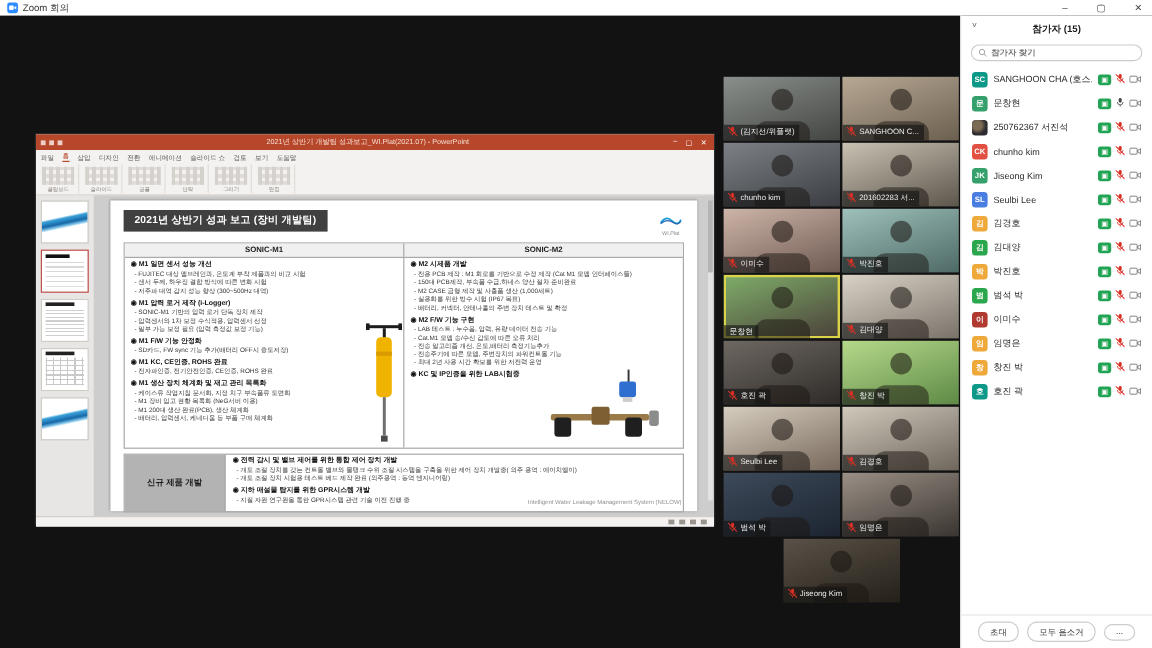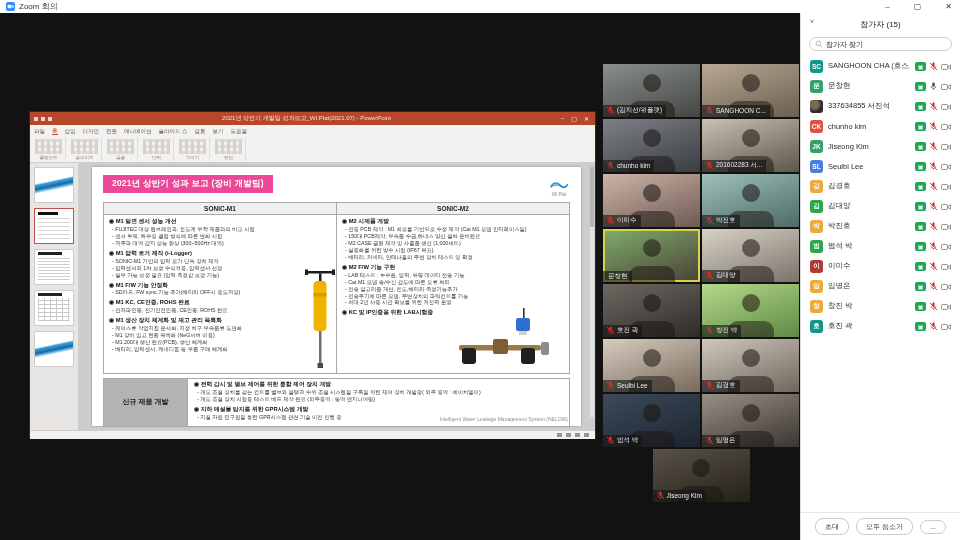--- a/index.html
+++ b/index.html
@@ -59,21 +59,21 @@
   .k-table:after { content:""; position:absolute; left:3px; top:7px; right:3px; bottom:4px;
     background:repeating-linear-gradient(0deg,#c9c9c9 0 1px,transparent 1px 4px),
                repeating-linear-gradient(90deg,#c9c9c9 0 1px,transparent 1px 6px); }
   .k-table:before { content:""; position:absolute; left:3px; top:2px; width:24px; height:2.5px; background:#222; }
   .slidearea { flex:1; background:#cdcdcd; position:relative; padding:4px 6px 4px 14px; }
   .scrollbar-v { position:absolute; right:1px; top:4px; width:4px; height:250px; background:#e2e2e2; }
   .scrollbar-v i { display:block; width:4px; height:60px; background:#b5b5b5; }
   .slide { position:relative; width:489px; height:259px; background:#fff; padding:8px 11px;
     box-shadow:0 0 2px rgba(0,0,0,.35); }
   .sl-head { display:flex; justify-content:space-between; align-items:flex-start; }
-  .sl-title { background:#ec4899; color:#fff; font-weight:bold; font-size:8.5px; padding:2.5px 9px 3px;
+  .sl-title { background:#404040; color:#fff; font-weight:bold; font-size:8.5px; padding:2.5px 9px 3px;
     letter-spacing:.2px; white-space:nowrap; }
   .logo { text-align:center; margin-right:2px; }
   .logo-name { font-size:4.5px; color:#8a8a8a; margin-top:-1px; }
   .tbl { margin-top:5px; border:1px solid #a8a8a8; }
   .tbl-head { display:flex; background:#f0f0f0; border-bottom:1px solid #a8a8a8; }
   .tbl-head div { flex:1; text-align:center; font-size:6.5px; font-weight:bold; color:#222;
     padding:2px 0; }
   .tbl-head div:first-child { border-right:1px solid #a8a8a8; }
   .tbl-body { position:relative; display:flex; min-height:158px; }
   .col { flex:1; padding:3px 5px; }
@@ -106,21 +106,21 @@
     border-radius:10px 10px 0 0; background:rgba(25,20,16,.5); }
   .vlabel { position:absolute; left:0; bottom:0; max-width:94px; background:rgba(20,20,20,.62);
     color:#ececec; font-size:6.5px; padding:1px 4px 1.5px 3px; display:flex; align-items:center;
     gap:2px; white-space:nowrap; overflow:hidden; }
 
   
   .participants { position:relative; width:160px; height:527px; background:#fff;
     border-left:1px solid #ddd; display:flex; flex-direction:column; }
   .p-head { height:22px; display:flex; align-items:center; justify-content:center; position:relative; }
   .p-head .chev { position:absolute; left:9px; top:5px; color:#555; font-size:7px; }
-  .p-title { font-size:8px; color:#1b1b1b; font-weight:normal; }
+  .p-title { font-size:8px; color:#1b1b1b; font-weight:bold; }
   .p-search { margin:2px 8px 5px; height:14px; border:1px solid #ccc; border-radius:8px;
     display:flex; align-items:center; padding:0 5px; gap:3px; }
   .p-search input { border:0; outline:0; width:110px; font-size:7px; color:#444;
     font-family:"Liberation Sans",sans-serif; background:transparent;font-weight:bold; }
   .p-list { flex:1; overflow:hidden; }
   .p-row { height:20px; display:flex; align-items:center; padding:0 9px; gap:5px; }
   .p-avatar { width:13px; height:13px; border-radius:3px; color:#fff; font-size:6.5px;
     font-weight:bold; display:flex; align-items:center; justify-content:center; flex:none;
     overflow:hidden; }
   .p-avatar.photo { background:radial-gradient(circle at 35% 35%, #7d6a52 0 30%, #2b2b30 60%) !important; }
@@ -614,21 +614,21 @@
     <line x1="6" y1="8.6" x2="6" y2="10.6" stroke="#444" stroke-width="0.9"></line>
   </svg></span>
       <span class="cam-slot"><svg width="10" height="8" viewBox="0 0 14 10">
     <rect x="0.7" y="1.5" width="8.6" height="7" rx="1.2" fill="none" stroke="#6d6d6d" stroke-width="1"></rect>
     <path d="M10 4.2 13.3 2v6L10 5.8z" fill="none" stroke="#6d6d6d" stroke-width="1"></path>
   </svg></span>
     </div>
   </div>
           <div class="p-row">
     <div class="p-avatar photo" style="background: rgb(58, 49, 40);"></div>
-    <div class="p-name">337634855 서진석</div>
+    <div class="p-name">250762367 서진석</div>
     <div class="p-icons">
       <span class="share-badge" hidden="">▣</span>
       <span class="mic-slot"><svg class="mic-muted" width="9" height="9" viewBox="0 0 12 12">
     <rect x="4.4" y="0.8" width="3.2" height="5.4" rx="1.6" fill="#d93025"></rect>
     <path d="M2.8 5.3a3.2 3.2 0 0 0 6.4 0" fill="none" stroke="#d93025" stroke-width="0.9"></path>
     <line x1="6" y1="8.6" x2="6" y2="10.6" stroke="#d93025" stroke-width="0.9"></line>
     <line x1="1.2" y1="1.2" x2="10.8" y2="10.8" stroke="#d93025" stroke-width="1.2"></line>
   </svg></span>
       <span class="cam-slot"><svg width="10" height="8" viewBox="0 0 14 10">
     <rect x="0.7" y="1.5" width="8.6" height="7" rx="1.2" fill="none" stroke="#6d6d6d" stroke-width="1"></rect>

